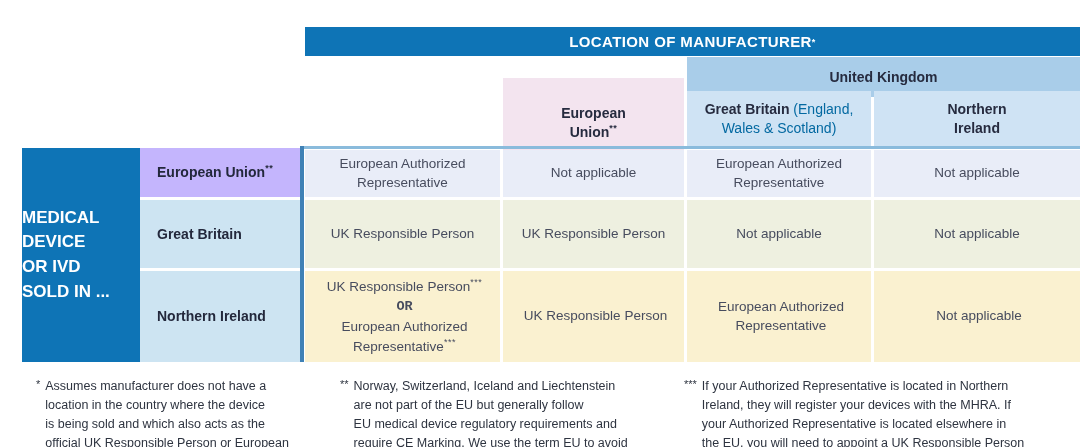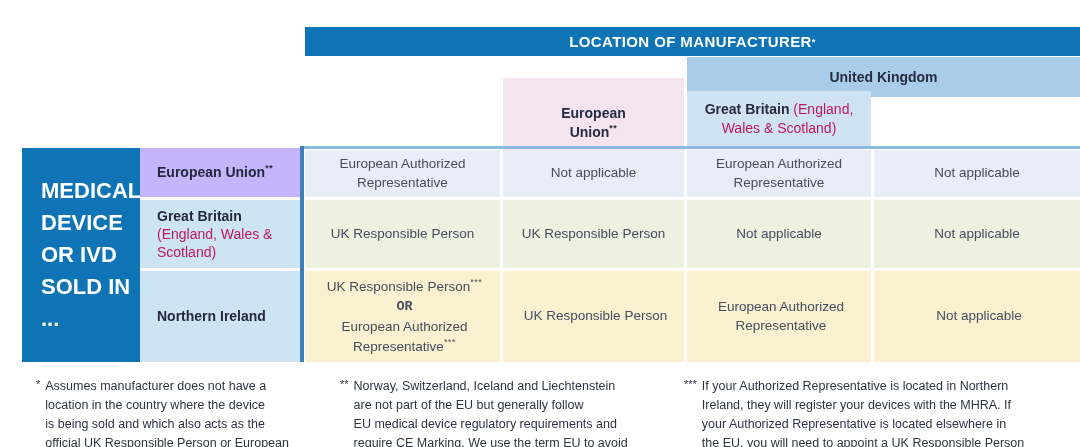--- a/index.html
+++ b/index.html
@@ -5,27 +5,27 @@
   html,body{margin:0;padding:0;background:#fff;}
   .canvas{position:relative;width:1080px;height:447px;background:#ffffff;overflow:hidden;
           font-family:"Liberation Sans","DejaVu Sans",sans-serif;}
   .abs{position:absolute;box-sizing:border-box;}
   .center{display:flex;align-items:center;justify-content:center;text-align:center;}
   .pre{white-space:pre-line;}
   .b{font-weight:bold;}
   .block{display:block;}
   .topbar{background:#0e74b6;color:#ffffff;font-weight:bold;font-size:15px;letter-spacing:.4px;}
   .colhdr{color:#262b3f;font-weight:bold;font-size:14px;line-height:1.3;}
-  .subw{font-weight:normal;color:#be185d;}
+  .subw{font-weight:normal;color:#0369a1;}
   .hdr-us{background:#d8c5dc;}
   .hdr-eu{background:#f3e4ef;}
   .hdr-uk{background:#a9cde9;}
   .hdr-sub{background:#cfe3f4;}
-  .corner{background:#0e74b6;color:#ffffff;font-weight:bold;font-size:22px;line-height:1.45;
-          display:flex;align-items:center;padding-left:19px;}
+  .corner{background:#0e74b6;color:#ffffff;font-weight:bold;font-size:17px;line-height:1.45;
+          display:flex;align-items:center;padding-left:0;}
   .rowhdr{color:#23283c;font-size:14px;font-weight:bold;display:flex;align-items:center;
           padding-left:17px;padding-right:6px;line-height:1.3;}
   .rh-eu{background:#c4b5fd;}
   .rh-blue{background:#cde4f2;}
   .body-cell{color:#474c5e;font-size:13.5px;line-height:1.4;padding:2px 8px;}
   .r1{background:#e9edf8;}
   .r2{background:#eef0e0;}
   .r3{background:#faf1d0;padding-left:12px;}
   .vline{background:#3f81b6;}
   .topline{background:#8abbdc;}
@@ -50,33 +50,34 @@
 Union</span><span class="mk">**</span></span>
   </div>
 
   <div class="abs colhdr hdr-uk center" style="left:687px;top:57px;width:393px;height:40px;">United Kingdom</div>
 
   <div class="abs colhdr hdr-sub center" style="left:687px;top:91px;width:184px;height:55px;padding:0 6px;">
     <span><span class="b">Great Britain</span><span class="subw pre"> (England,
 Wales &amp; Scotland)</span></span>
   </div>
 
+  <div class="abs colhdr hdr-sub center pre" style="left:874px;top:91px;width:206px;height:55px;">Northern
+Ireland</div>
 
   <div class="abs corner pre" style="left:22px;top:148px;width:118px;height:214px;">MEDICAL
 DEVICE
 OR IVD
 SOLD IN ...</div>
 
   <div class="abs rowhdr rh-eu" style="left:140px;top:148px;width:160px;height:49px;">
     <span><span>European Union</span><span class="mk">**</span></span>
   </div>
 
   <div class="abs rowhdr rh-blue" style="left:140px;top:200px;width:160px;height:68px;">
-    <span><span class="b block">Great Britain</span><span class="subw pre" style="font-weight:normal;">(England, Wales &amp;
-Scotland)</span></span>
+    <span><span class="b block">Great Britain</span></span>
   </div>
 
   <div class="abs rowhdr rh-blue" style="left:140px;top:271px;width:160px;height:91px;">Northern Ireland</div>
 
   <div class="abs vline" style="left:300px;top:146px;width:4px;height:216px;"></div>
   <div class="abs topline" style="left:304px;top:146px;width:776px;height:3px;"></div>
 
   <div class="abs body-cell r1 center pre" style="left:305px;top:150px;width:195px;height:47px;">European Authorized
 Representative</div>
   <div class="abs body-cell r1 center" style="left:503px;top:150px;width:181px;height:47px;">Not applicable</div>

